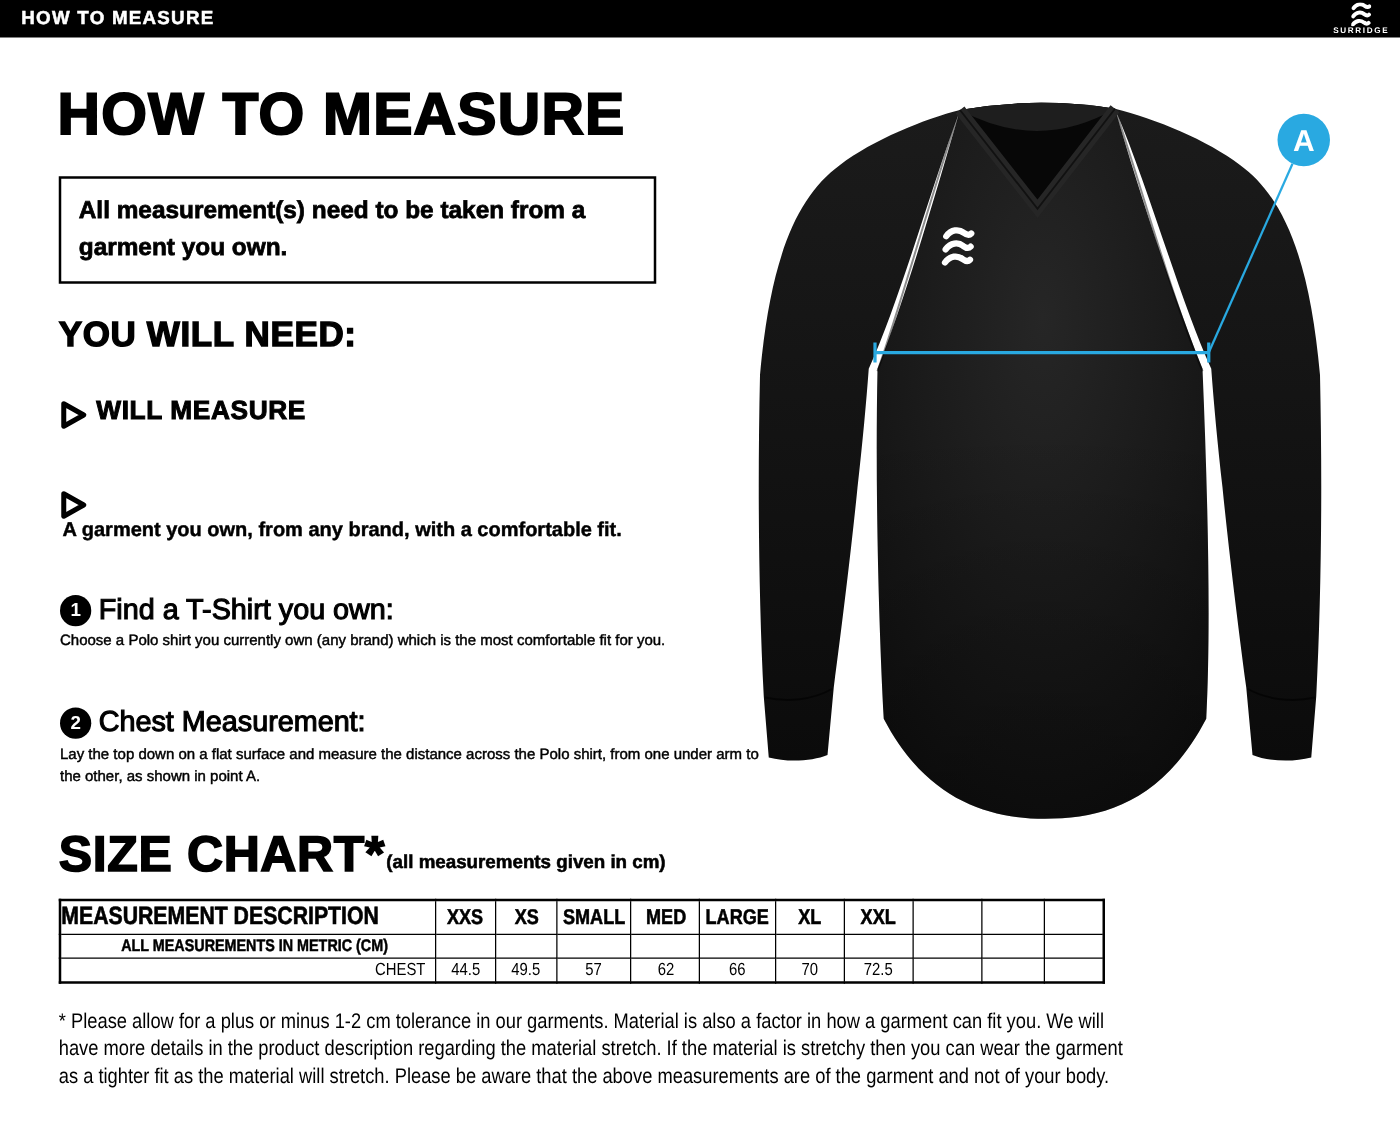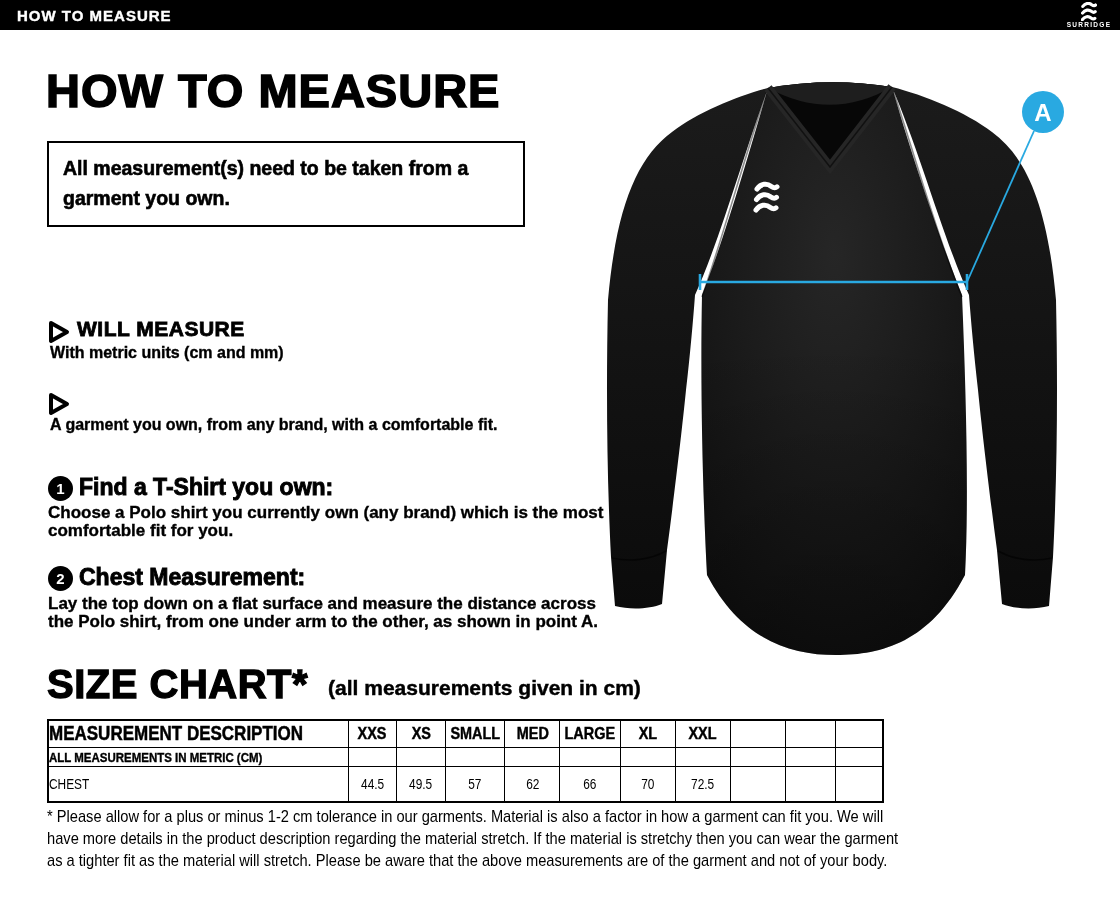--- a/index.html
+++ b/index.html
@@ -24,37 +24,37 @@
 
   .ywn { position:absolute; left:47px; top:252px; font-size:28px; font-weight:700;
     letter-spacing:.5px; -webkit-text-stroke:1.1px #000; }
 
   .need-icon { position:absolute; }
   .need-title { position:absolute; font-size:21px; font-weight:700; letter-spacing:.5px; -webkit-text-stroke:.8px #000; }
   .need-desc { position:absolute; font-size:16px; font-weight:700; -webkit-text-stroke:.35px #000; }
 
   .step-num { position:absolute; width:25px; height:25px; border-radius:50%; background:#000;
     color:#fff; font-size:15px; font-weight:700; display:flex; align-items:center; justify-content:center; }
-  .step-title { position:absolute; font-size:23px; font-weight:700; -webkit-text-stroke:.9px #000; }
-  .step-desc { position:absolute; width:562px; font-size:17px; font-weight:700; line-height:17.5px;
+  .step-title { position:absolute; font-size:23px; font-weight:400; -webkit-text-stroke:.9px #000; }
+  .step-desc { position:absolute; width:562px; font-size:12px; font-weight:400; line-height:17.5px;
     -webkit-text-stroke:.35px #000; }
 
   .schead { position:absolute; left:47px; top:662px; white-space:nowrap; }
   .schead .big { font-size:40px; font-weight:700; letter-spacing:.5px; -webkit-text-stroke:1.3px #000; }
-  .schead .sub { font-size:21px; font-weight:700; margin-left:20px; -webkit-text-stroke:.45px #000;
+  .schead .sub { font-size:15px; font-weight:700; margin-left:1px; -webkit-text-stroke:.45px #000;
     position:relative; top:-3px; }
 
   
   table.sizes { position:absolute; left:47px; top:719px; border-collapse:collapse; table-layout:fixed;
     border:2px solid #000; }
   table.sizes th, table.sizes td { border:1px solid #000; overflow:hidden; white-space:nowrap; padding:0; }
   table.sizes thead tr { height:27px; }
   table.sizes tbody tr.metric { height:19px; }
-  table.sizes tbody tr.values { height:36px; }
-  th.desc, td.lbl { text-align:left; padding-left:4px; }
+  table.sizes tbody tr.values { height:20px; }
+  th.desc, td.lbl { text-align:right; padding-left:4px; }
   th.size, td.num { text-align:center; }
   .sq  { display:inline-block; transform:scaleX(.85); transform-origin:0 50%; }
   .sqc { display:inline-block; transform:scaleX(.85); transform-origin:50% 50%; }
   th.desc .sq  { font-size:20px; font-weight:700; -webkit-text-stroke:.5px #000; }
   th.size .sqc { font-size:17px; font-weight:700; -webkit-text-stroke:.45px #000; }
   td.lbl .sq { font-size:13.5px; font-weight:700; -webkit-text-stroke:.4px #000; }
   tr.values td.lbl .sq { font-size:14px; font-weight:400; -webkit-text-stroke:0; }
   td.num .sqc { font-size:14px; font-weight:400; }
 
   .disclaimer { position:absolute; left:47px; top:806px; width:1008px; font-size:17px;
@@ -81,26 +81,26 @@
       <span class="brand-name">SURRIDGE</span>
     </div>
   </header>
 
   <h1 class="h1">HOW TO MEASURE</h1>
 
   <div class="notice">
     <p>All measurement(s) need to be taken from a garment you own.</p>
   </div>
 
+  <h2 class="ywn">YOU WILL NEED:</h2>
 
   <svg class="need-icon" style="left:48px; top:320px;" width="22" height="24" viewBox="0 0 22 24">
     <polygon points="3,3 19,12 3,21" fill="#fff" stroke="#000" stroke-width="4" stroke-linejoin="round"></polygon>
   </svg>
   <div class="need-title" style="left:77px; top:317px;">WILL MEASURE</div>
-  <div class="need-desc" style="left:50px; top:344px;">With metric units (cm and mm)</div>
 
   <svg class="need-icon" style="left:48px; top:392px;" width="22" height="24" viewBox="0 0 22 24">
     <polygon points="3,3 19,12 3,21" fill="#fff" stroke="#000" stroke-width="4" stroke-linejoin="round"></polygon>
   </svg>
   <div class="need-desc" style="left:50px; top:416px;">A garment you own, from any brand, with a comfortable fit.</div>
 
   <div class="step-num" style="left:48px; top:476px;">1</div>
   <div class="step-title" style="left:79px; top:474px;">Find a T-Shirt you own:</div>
   <div class="step-desc" style="left:48px; top:504px;">Choose a Polo shirt you currently own (any brand) which is the most comfortable fit for you.</div>
 

